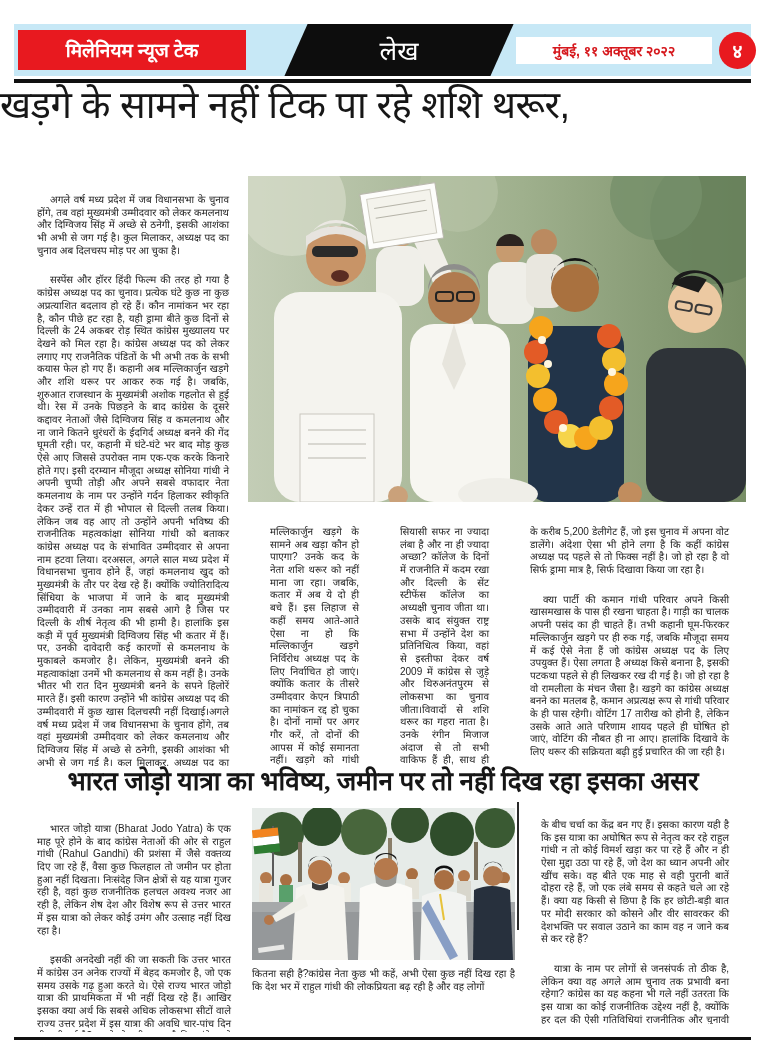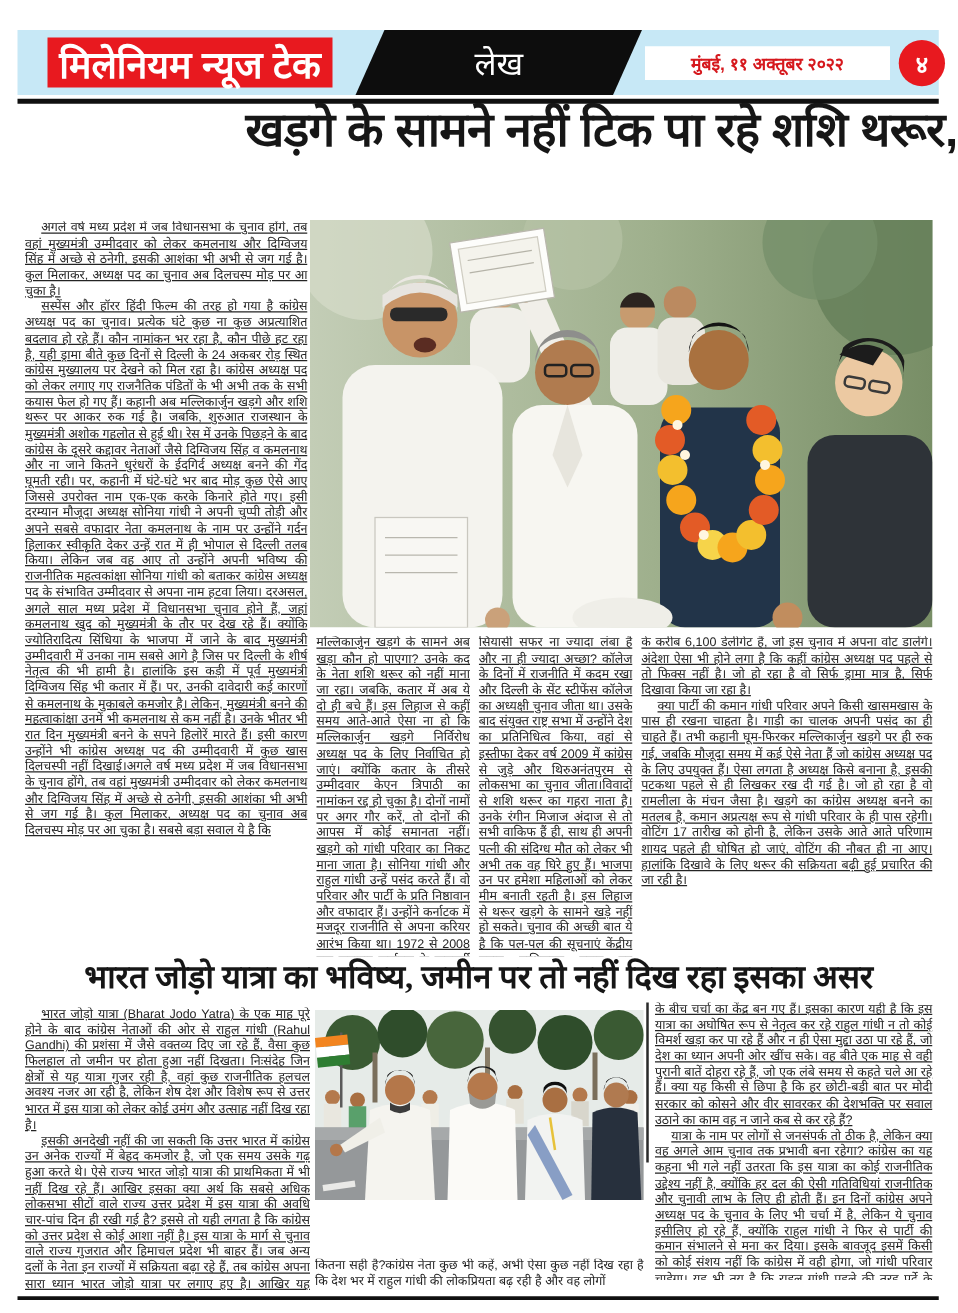--- a/index.html
+++ b/index.html
@@ -1,50 +1,50 @@
 <!DOCTYPE html>
 <html lang="hi"><head>
 <meta charset="utf-8">
 <style>
   html,body{margin:0;padding:0;background:#ffffff;}
   .page{position:relative;width:766px;height:1050px;background:#ffffff;overflow:hidden;
         font-family:"Liberation Sans","DejaVu Sans",sans-serif;color:#1d1d1d;}
   .abs{position:absolute;}
   
   .masthead{left:14px;top:24px;width:737px;height:52px;background:#c7e8f6;}
-  .brand{left:24px;top:6px;width:228px;height:40px;background:#e8191f;color:#fff;
-         font-size:30px;font-weight:bold;display:flex;align-items:center;justify-content:center;white-space:nowrap;}
+  .brand{left:4px;top:6px;width:228px;height:40px;background:#e8191f;color:#fff;
+         font-size:19px;font-weight:bold;display:flex;align-items:center;justify-content:center;white-space:nowrap;}
   .flagwrap{left:282px;top:0;width:206px;height:52px;background:#0d0d0d;transform:skewX(-24deg);}
   .flagtext{left:282px;top:0;width:206px;height:52px;display:flex;align-items:center;justify-content:center;
             color:#fff;font-size:26px;font-weight:normal;}
   .dateline{left:502px;top:13px;width:196px;height:27px;background:#ffffff;color:#d6181d;
             font-weight:bold;font-size:14px;display:flex;align-items:center;justify-content:center;white-space:nowrap;}
   .pagenum{left:705px;top:8px;width:37px;height:37px;border-radius:50%;background:#e8191f;color:#fff;
            font-size:19px;font-weight:bold;display:flex;align-items:center;justify-content:center;}
   .toprule{left:14px;top:79px;width:737px;height:4px;background:#101010;}
   .botrule{left:14px;top:1037px;width:737px;height:3px;background:#101010;}
   
-  .h1{left:0;top:85px;width:766px;text-align:right;font-weight:bold;color:#161616;
+  .h1{left:0;top:85px;width:766px;text-align:left;font-weight:normal;color:#161616;
       font-size:38px;line-height:1.1;letter-spacing:-0.5px;}
   .h2{left:0;top:768px;width:766px;text-align:center;font-weight:bold;color:#161616;
       font-size:26px;line-height:1.1;font-family:Liberation Serif, serif;}
   
   .bodycol{font-size:10px;line-height:1.27;text-align:justify;color:#242424;overflow:hidden;}
-  .bodycol p{margin:0;text-indent:13px;text-decoration:underline;}
+  .bodycol p{margin:17px;text-indent:13px;}
   .cont p:first-child{text-indent:0;}
   .a1{left:0;top:176px;width:766px;height:592px;}
   .a1c1{left:20px;top:1px;width:226px;height:589px;}
   .photo1{left:248px;top:0;width:498px;height:326px;}
   .a1c2{left:253px;top:333px;width:123px;height:256px;}
   .a1c3{left:383px;top:333px;width:123px;height:256px;}
   .a1c4{left:513px;top:333px;width:233px;height:256px;}
   .a2{left:0;top:806px;width:634px;height:230px;}
   .a2l{left:20px;top:0;width:228px;height:226px;}
   .photo2{left:252px;top:2px;width:263px;height:152px;}
-  .a2cap{left:252px;top:162px;width:263px;height:42px;margin-top:39px;}
+  .a2cap{left:252px;top:162px;width:263px;height:42px;}
   .a2vr{left:517px;top:-4px;width:2px;height:128px;background:#2a2a2a;}
   .a2r{left:524px;top:-4px;width:222px;height:222px;}
   svg{display:block;}
 </style>
 </head>
 <body>
 
 <div class="page">
 
   <div class="abs masthead">
@@ -153,21 +153,21 @@
       </svg>
     </div>
 
     <div class="abs bodycol cont a1c2">
         <p>मल्लिकार्जुन खड़गे के सामने अब खड़ा कौन हो पाएगा? उनके कद के नेता शशि थरूर को नहीं माना जा रहा। जबकि, कतार में अब ये दो ही बचे हैं। इस लिहाज से कहीं समय आते-आते ऐसा ना हो कि मल्लिकार्जुन खड़गे निर्विरोध अध्यक्ष पद के लिए निर्वाचित हो जाएं। क्योंकि कतार के तीसरे उम्मीदवार केएन त्रिपाठी का नामांकन रद्द हो चुका है। दोनों नामों पर अगर गौर करें, तो दोनों की आपस में कोई समानता नहीं। खड़गे को गांधी परिवार का निकट माना जाता है। सोनिया गांधी और राहुल गांधी उन्हें पसंद करते हैं। वो परिवार और पार्टी के प्रति निष्ठावान और वफादार हैं। उन्होंने कर्नाटक में मजदूर राजनीति से अपना करियर आरंभ किया था। 1972 से 2008 तक लगातार कर्नाटक के कलबुर्गी से विधायक रहे। वर्ष 2004 और 2009 में लोकसभा का चुनाव जीता। राज्यसभा में उन्होंने पार्टी का पक्ष मजबूती से रखा। राजनीतिक सफलता के कई अध्याय उनसे जुड़े हैं। वहीं, उनके मुकाबले जब बात शशि थरूर की आती है, तो वह खड़गे के पहाड़ जैसे सियासी अनुभव के समक्ष जरा भी नहीं टिकते। थरूर का</p>
       </div>
     <div class="abs bodycol cont a1c3">
         <p>सियासी सफर ना ज्यादा लंबा है और ना ही ज्यादा अच्छा? कॉलेज के दिनों में राजनीति में कदम रखा और दिल्ली के सेंट स्टीफेंस कॉलेज का अध्यक्षी चुनाव जीता था। उसके बाद संयुक्त राष्ट्र सभा में उन्होंने देश का प्रतिनिधित्व किया, वहां से इस्तीफा देकर वर्ष 2009 में कांग्रेस से जुड़े और थिरुअनंतपुरम से लोकसभा का चुनाव जीता।विवादों से शशि थरूर का गहरा नाता है। उनके रंगीन मिजाज अंदाज से तो सभी वाकिफ हैं ही, साथ ही अपनी पत्नी की संदिग्ध मौत को लेकर भी अभी तक वह घिरे हुए हैं। भाजपा उन पर हमेशा महिलाओं को लेकर मीम बनाती रहती है। इस लिहाज से थरूर खड़गे के सामने खड़े नहीं हो सकते। चुनाव की अच्छी बात ये है कि पल-पल की सूचनाएं केंद्रीय चुनाव प्राधिकरण बनाए गए मधुसूदन मिस्त्री की ओर से साझा राजनिक की जा रही हैं। वैसे, कांग्रेस अध्यक्ष पद के लिए पहले भी जब-जब चुनाव हुए, उसमें ठीक वैसी ही प्रक्रिया अपनाई गई, जैसी राष्ट्रपति या उप-राष्ट्रपति चुनावों में होती रही है। ये चुनाव भी राज्य-केंद्रीय स्तर के चुने या नामित डेलीगेट से होता है। इस समय कांग्रेस पार्टी</p>
       </div>
     <div class="abs bodycol cont a1c4">
-        <p>के करीब 6,100 डेलीगेट हैं, जो इस चुनाव में अपना वोट डालेंगे। अंदेशा ऐसा भी होने लगा है कि कहीं कांग्रेस अध्यक्ष पद पहले से तो फिक्स नहीं है। जो हो रहा है वो सिर्फ ड्रामा मात्र है, सिर्फ दिखावा किया जा रहा है।</p>
+        <p>के करीब 5,200 डेलीगेट हैं, जो इस चुनाव में अपना वोट डालेंगे। अंदेशा ऐसा भी होने लगा है कि कहीं कांग्रेस अध्यक्ष पद पहले से तो फिक्स नहीं है। जो हो रहा है वो सिर्फ ड्रामा मात्र है, सिर्फ दिखावा किया जा रहा है।</p>
         <p>क्या पार्टी की कमान गांधी परिवार अपने किसी खासमखास के पास ही रखना चाहता है। गाड़ी का चालक अपनी पसंद का ही चाहते हैं। तभी कहानी घूम-फिरकर मल्लिकार्जुन खड़गे पर ही रुक गई, जबकि मौजूदा समय में कई ऐसे नेता हैं जो कांग्रेस अध्यक्ष पद के लिए उपयुक्त हैं। ऐसा लगता है अध्यक्ष किसे बनाना है, इसकी पटकथा पहले से ही लिखकर रख दी गई है। जो हो रहा है वो रामलीला के मंचन जैसा है। खड़गे का कांग्रेस अध्यक्ष बनने का मतलब है, कमान अप्रत्यक्ष रूप से गांधी परिवार के ही पास रहेगी। वोटिंग 17 तारीख को होनी है, लेकिन उसके आते आते परिणाम शायद पहले ही घोषित हो जाएं, वोटिंग की नौबत ही ना आए। हालांकि दिखावे के लिए थरूर की सक्रियता बढ़ी हुई प्रचारित की जा रही है।</p>
       </div>
   </div>
 
   <div class="abs h2">भारत जोड़ो यात्रा का भविष्य, जमीन पर तो नहीं दिख रहा इसका असर</div>
 
   <div class="abs a2">
     <div class="abs bodycol a2l">
         <p>भारत जोड़ो यात्रा (Bharat Jodo Yatra) के एक माह पूरे होने के बाद कांग्रेस नेताओं की ओर से राहुल गांधी (Rahul Gandhi) की प्रशंसा में जैसे वक्तव्य दिए जा रहे हैं, वैसा कुछ फिलहाल तो जमीन पर होता हुआ नहीं दिखता। निःसंदेह जिन क्षेत्रों से यह यात्रा गुजर रही है, वहां कुछ राजनीतिक हलचल अवश्य नजर आ रही है, लेकिन शेष देश और विशेष रूप से उत्तर भारत में इस यात्रा को लेकर कोई उमंग और उत्साह नहीं दिख रहा है।</p>
         <p>इसकी अनदेखी नहीं की जा सकती कि उत्तर भारत में कांग्रेस उन अनेक राज्यों में बेहद कमजोर है, जो एक समय उसके गढ़ हुआ करते थे। ऐसे राज्य भारत जोड़ो यात्रा की प्राथमिकता में भी नहीं दिख रहे हैं। आखिर इसका क्या अर्थ कि सबसे अधिक लोकसभा सीटों वाले राज्य उत्तर प्रदेश में इस यात्रा की अवधि चार-पांच दिन ही रखी गई है? इससे तो यही लगता है कि कांग्रेस को उत्तर प्रदेश से कोई आशा नहीं है। इस यात्रा के मार्ग से चुनाव वाले राज्य गुजरात और हिमाचल प्रदेश भी बाहर हैं। जब अन्य दलों के नेता इन राज्यों में सक्रियता बढ़ा रहे हैं, तब कांग्रेस अपना सारा ध्यान भारत जोड़ो यात्रा पर लगाए हुए है। आखिर यह रणनीतिक रूप से</p>

